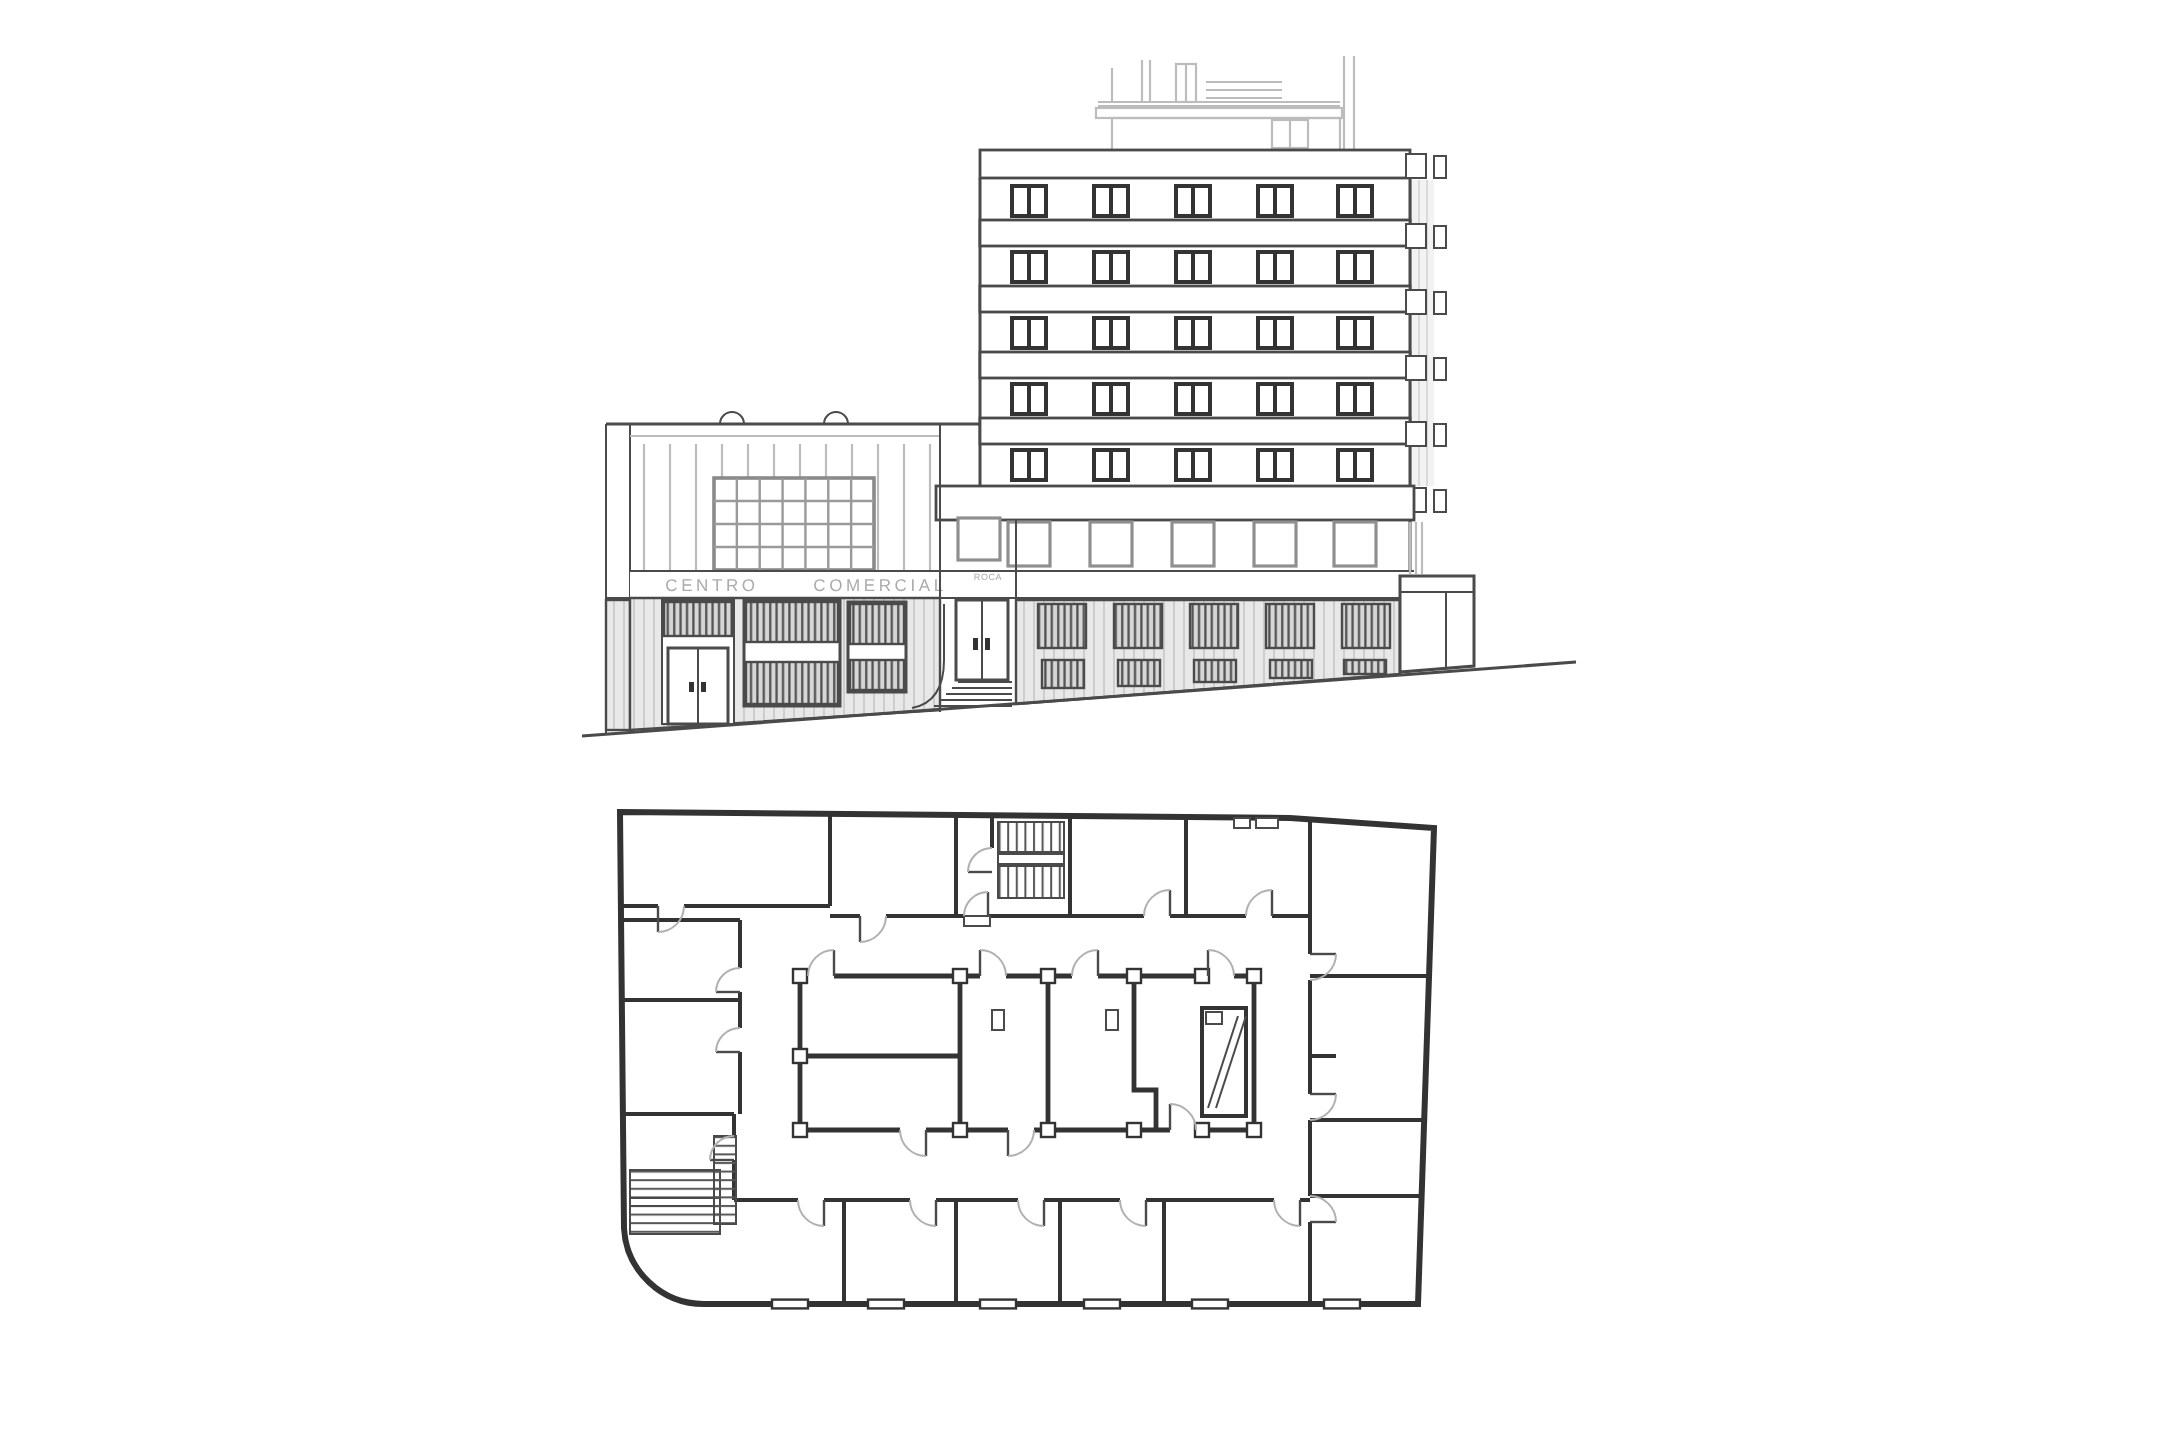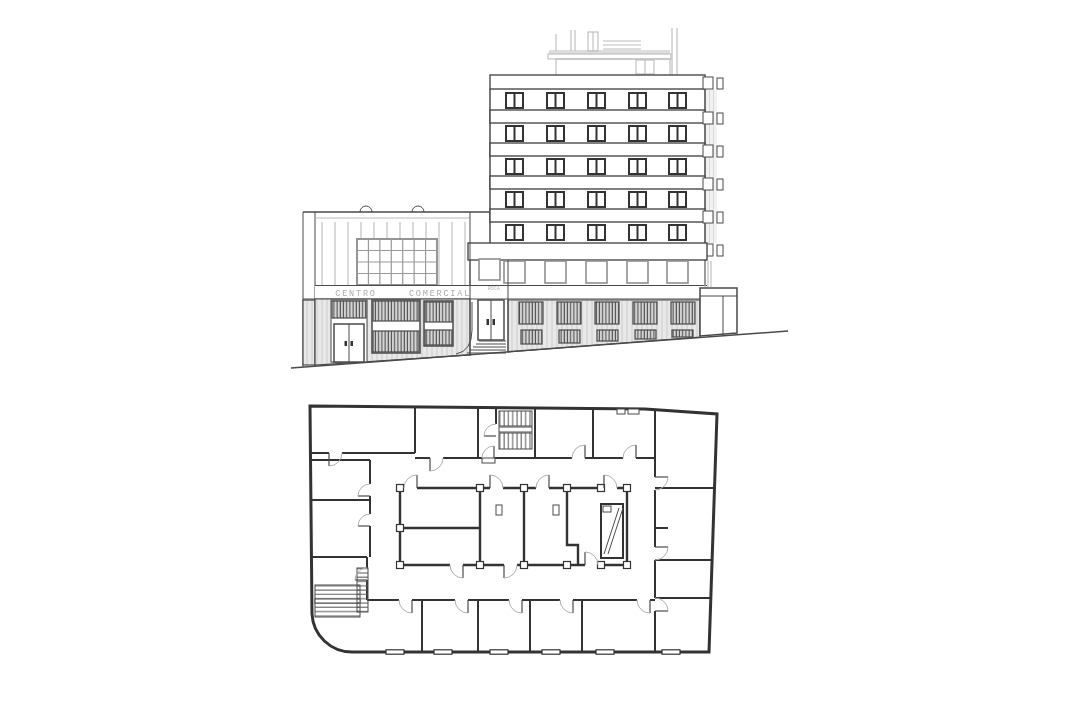--- a/index.html
+++ b/index.html
@@ -1,17 +1,17 @@
 <!DOCTYPE html>
 <html style="--background: #ffffff; --ink: #4a4a4a; --ink_strong: #333333; --light: #bcbcbc; --arc: #b0b0b0; --text_gray: #ababab;"><head>
 <meta charset="utf-8">
 <style>
   html,body{margin:0;padding:0;background:#fff;}
   #canvas{position:relative;width:862px;height:720px;background:var(--background,#fff);overflow:hidden;
-          font-family:Liberation Mono, monospace;}
+          font-family:Liberation Sans, sans-serif;}
   svg{position:absolute;inset:0;}
   
   .ln     {stroke:var(--ink,#4a4a4a);stroke-width:1.5;fill:none;}
   .ln-xs  {stroke:var(--ink,#4a4a4a);stroke-width:1;fill:none;}
   .lt     {stroke:var(--light,#bcbcbc);stroke-width:1.1;fill:none;}
   .fillw  {fill:#fff;}
   .band   {fill:#fff;stroke:var(--ink,#4a4a4a);stroke-width:1.4;}
   .winframe{fill:#fff;stroke:var(--ink_strong,#333);stroke-width:2;}
   line.winframe{fill:none;}
   .winlt  {fill:#fff;stroke:#8f8f8f;stroke-width:1.6;}

